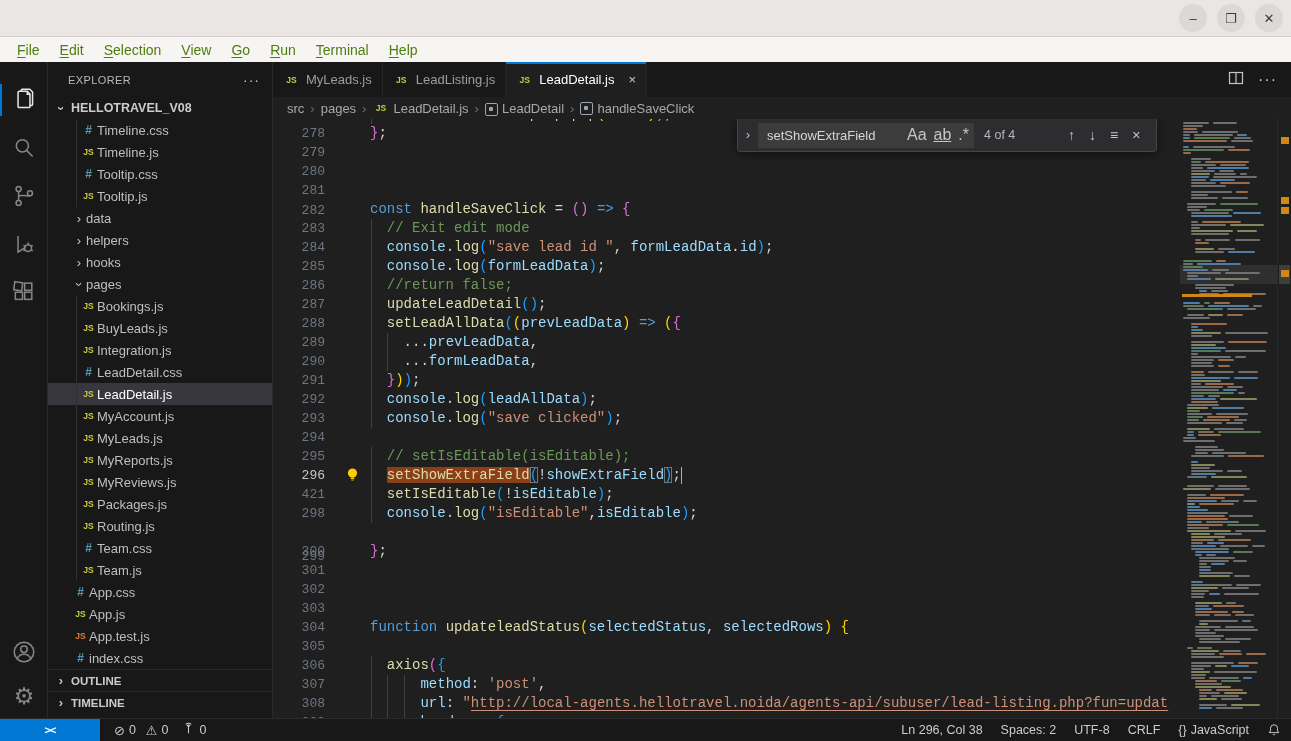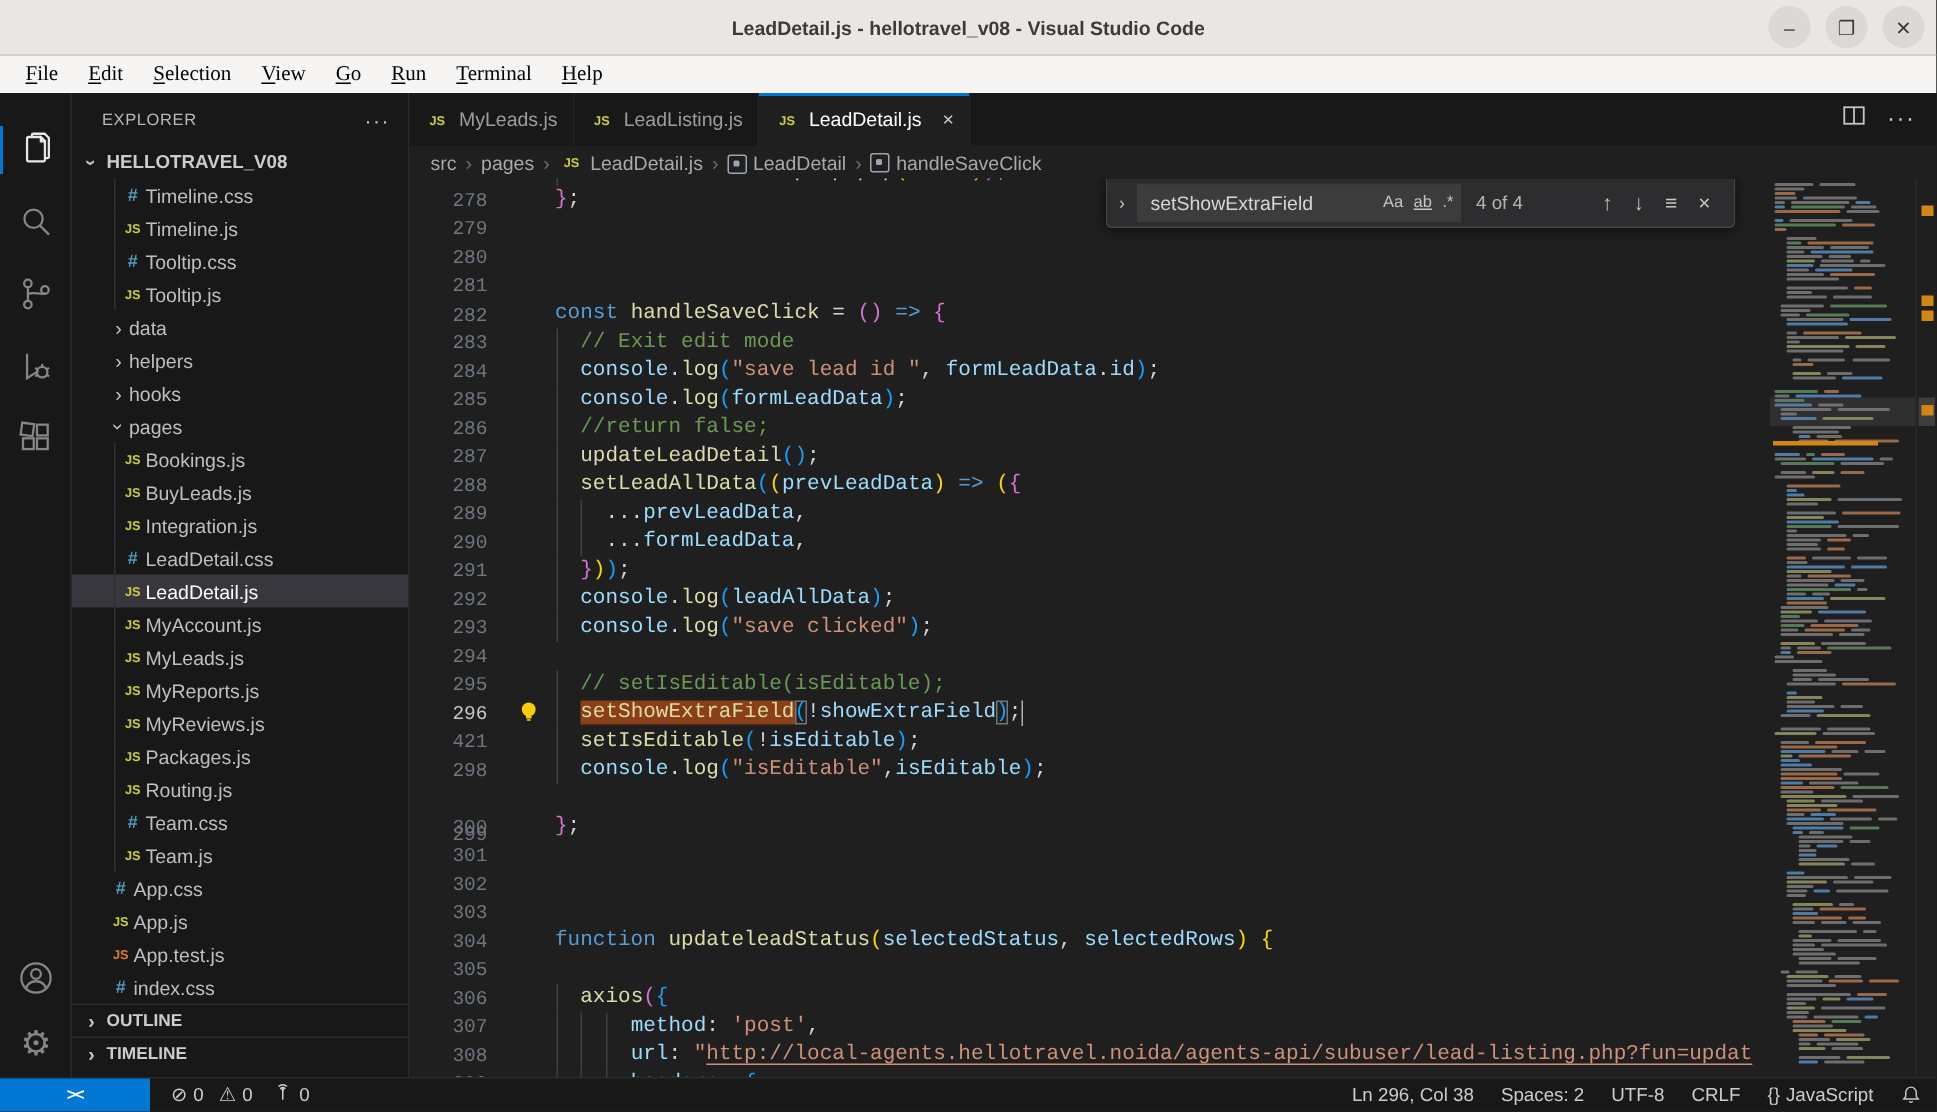--- a/index.html
+++ b/index.html
@@ -9,21 +9,21 @@
   
   .titlebar{position:absolute;left:0;top:0;width:1291px;height:37px;background:#e9e6e4;
     border-bottom:1px solid #d4d0cd;display:flex;align-items:center;justify-content:center;}
   .titlebar .title{font-weight:bold;font-size:13px;color:#3b3b3b;}
   .win-controls{position:absolute;right:8px;top:4px;display:flex;gap:10px;}
   .win-btn{width:28px;height:28px;border-radius:50%;background:#dbd8d6;color:#3b3b3b;
     display:flex;align-items:center;justify-content:center;font-size:13px;}
   
   .menubar{position:absolute;left:0;top:37px;width:1291px;height:25px;background:#f6f5f4;
     display:flex;align-items:center;padding-left:8px;gap:2px;}
-  .menu-item{color:#000000;font-size:14px;padding:1px 9px;font-family:Liberation Serif, serif;}
+  .menu-item{color:#4d7c0f;font-size:14px;padding:1px 9px;}
   .menu-item u{text-decoration:underline;text-underline-offset:2px;}
   
   .workbench{position:absolute;left:0;top:62px;width:1291px;height:656px;display:flex;}
   
   .activitybar{width:48px;background:#181818;position:relative;flex:none;border-right:1px solid #2b2b2b;}
   .act-icon{position:absolute;left:0;width:48px;height:48px;display:flex;align-items:center;justify-content:center;color:#868686;}
   .act-icon.active{color:#e7e7e7;}
   .act-icon.active:before{content:"";position:absolute;left:0;top:8px;bottom:8px;width:2px;background:#0078d4;}
   .act-icon svg{stroke:currentColor;fill:none;stroke-width:1.4;}
   .gear-glyph{font-family:"DejaVu Sans",sans-serif;font-size:23px;line-height:1;}
@@ -74,21 +74,21 @@
   .tk-u{color:#ce9178;text-decoration:underline;text-underline-offset:3px;}
   .cursor{position:absolute;top:1px;width:1.5px;height:17px;background:#aeafad;}
   
   .find-widget{position:absolute;left:464px;top:0;width:420px;height:33px;background:#2d2d30;
     border:1px solid #454545;border-top:none;border-radius:0 0 4px 4px;box-shadow:0 2px 8px rgba(0,0,0,.5);
     display:flex;align-items:center;font-family:"Liberation Sans",sans-serif;z-index:30;}
   .find-chev{width:20px;text-align:center;color:#c5c5c5;font-size:12px;}
   .find-input{height:25px;background:#3c3c3c;border:1px solid #3c3c3c;display:flex;align-items:center;
     width:216px;padding:0 4px 0 8px;}
   .find-query{color:#d6d6d6;font-size:13px;flex:1;}
-  .find-toggle{color:#c5c5c5;font-size:11px;margin-left:7px;}
+  .find-toggle{color:#c5c5c5;font-size:16px;margin-left:7px;}
   .find-toggle.word{text-decoration:underline;}
   .find-count{color:#b5b5b5;font-size:12.5px;margin-left:10px;width:70px;}
   .find-btn{color:#c5c5c5;font-size:14px;margin-left:14px;}
   
   .minimap{position:absolute;top:0;bottom:0;right:14px;width:97px;background:#1f1f1f;overflow:hidden;}
   .mm-seg{position:absolute;height:2px;border-radius:1px;}
   .mm-slider{position:absolute;left:0;right:0;background:rgba(121,121,121,0.18);}
   .mm-match{position:absolute;left:2px;width:70px;height:3px;background:#d18616;}
   .ruler{position:absolute;top:0;bottom:0;right:0;width:14px;border-left:1px solid #2a2a2a;}
   .ruler-slider{position:absolute;left:1px;right:1px;background:rgba(121,121,121,0.35);}
@@ -100,21 +100,20 @@
     justify-content:center;font-weight:bold;font-size:11px;letter-spacing:-1px;flex:none;}
   .sb-item{display:flex;align-items:center;gap:4px;margin-left:14px;}
   .sb-right{margin-left:auto;display:flex;align-items:center;gap:0;}
   .sb-right .sb-item{margin-left:0;margin-right:18px;}
   .sb-glyph{font-family:"DejaVu Sans",sans-serif;font-size:13px;}
 </style>
 </head>
 <body>
 
 <div class="titlebar">
-  <span class="title">LeadDetail.js - hellotravel_v08 - Visual Studio Code</span>
   <div class="win-controls" id="win-controls">
       <div class="win-btn">–</div>
       <div class="win-btn">❐</div>
       <div class="win-btn">✕</div>
     </div>
 </div>
 
 <div class="menubar" id="menubar">
     <span class="menu-item"><u>F</u>ile</span>
     <span class="menu-item"><u>E</u>dit</span>

